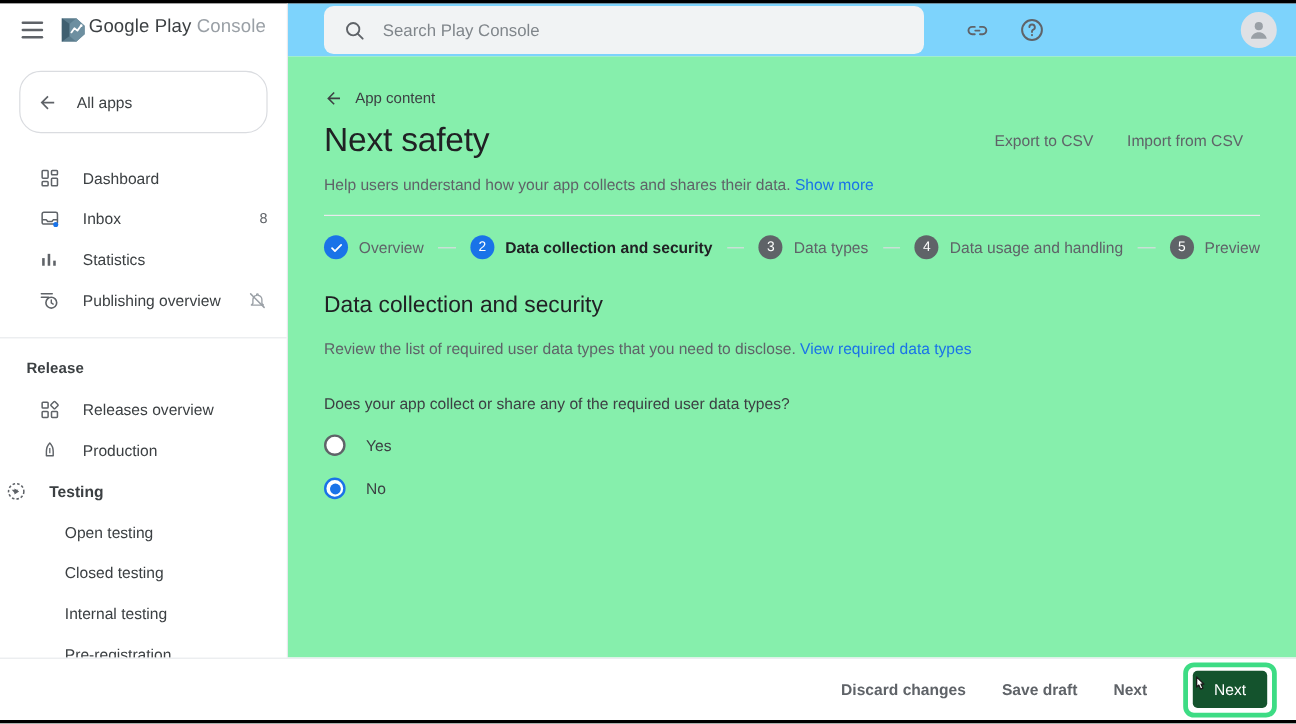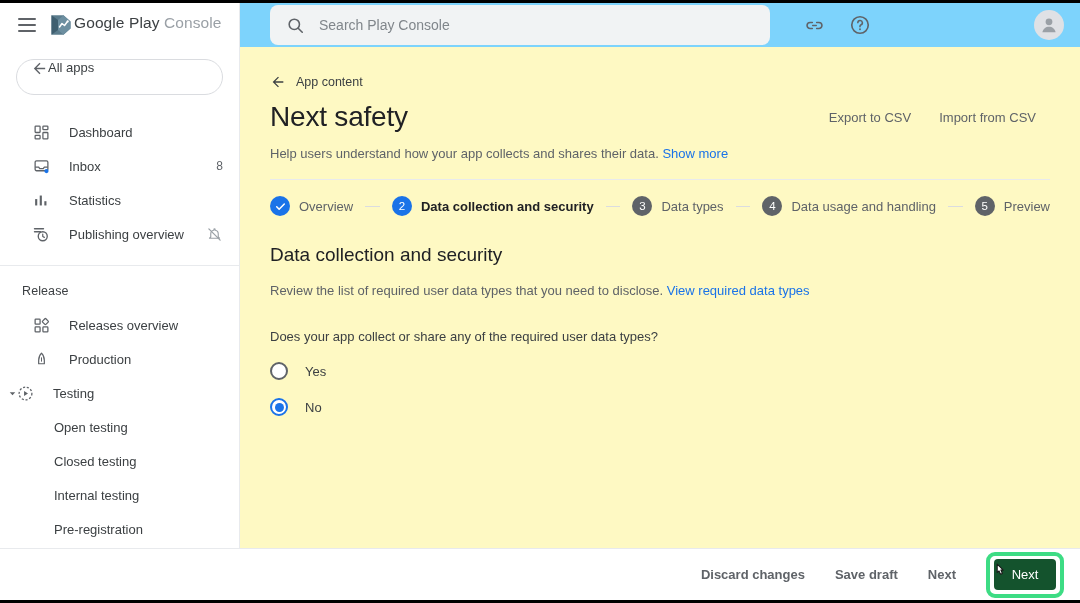--- a/index.html
+++ b/index.html
@@ -33,45 +33,45 @@
   .hamburger { width: 18px; display: flex; flex-direction: column; gap: 4px; cursor: pointer; }
   .hamburger i { display: block; height: 2px; background: #5f6368; border-radius: 1px; }
   .brandwrap { display: flex; align-items: flex-start; gap: 0; }
   .playlogo { width: 24px; height: 22px; display: block; }
   .brandtext { font-size: 15.5px; letter-spacing: .1px; white-space: nowrap; }
   .brandtext .b1 { color: #3c4043; font-weight: 500; }
   .brandtext .b2 { color: #9aa0a6; font-weight: 400; }
 
   .allapps {
     margin: 12px 16px 0 16px;
-    height: 36px;
+    height: 52px;
     border: 1px solid #dadce0;
     border-radius: 18px;
-    display: flex; align-items: flex-start;
-    padding-left: 14px; 
+    display: flex; align-items: center;
+    padding-left: 14px; gap: 16px;
     cursor: pointer;
   }
   .allapps .lbl { font-size: 13px; color: #3c4043; }
 
   .navlist { margin-top: 20px; }
   .navitem {
     height: 34px; display: flex; align-items: center;
     padding-left: 32px; padding-right: 16px; gap: 18px;
     cursor: pointer; position: relative;
   }
   .navitem .ico { width: 19px; height: 19px; flex: 0 0 19px; display: flex; align-items: center; justify-content: center; }
   .navitem .txt { font-size: 13px; color: #3c4043; white-space: nowrap; }
   .navitem .badge { margin-left: auto; font-size: 12px; color: #5f6368; }
   .navitem .trailico { margin-left: auto; width: 16px; height: 16px; display: flex; align-items: center; }
 
   .navsep { height: 1px; background: #e8eaed; margin: 14px 0 0 0; }
-  .secttitle { font-size: 12.5px; font-weight: 400; color: #3c4043; padding: 18px 0 10px 22px; letter-spacing: .1px; }
+  .secttitle { font-size: 12.5px; font-weight: 700; color: #3c4043; padding: 18px 0 10px 22px; letter-spacing: .1px; }
 
   .navitem.sub { padding-left: 54px; }
-  .navitem.haschev { padding-left: 16px; }
+  .navitem.haschev { padding-left: 4px; font-weight: bold; }
   .chevwrap {
     position: absolute; left: 5px; top: 50%; transform: translateY(-50%);
     width: 14px; height: 14px; display: flex; align-items: center; justify-content: center;
     cursor: pointer;
   }
   .sidebar-bottom-sep { position: absolute; left: 0; bottom: 0; width: 240px; height: 1px; background: #e8eaed; }
 
   
   .topbar {
     position: absolute; left: 240px; top: 0; right: 0; height: 44px;
@@ -94,21 +94,21 @@
   .topicon { width: 24px; height: 24px; display: flex; align-items: center; justify-content: center; cursor: pointer; }
   .avatar {
     position: absolute; right: 16px; top: 50%; transform: translateY(-50%);
     width: 30px; height: 30px; border-radius: 50%; background: #dfe1e5;
     display: flex; align-items: center; justify-content: center; cursor: pointer;
   }
 
   
   .main {
     position: absolute; left: 240px; top: 44px; right: 0; bottom: 52px;
-    background: #fef9c3; overflow: hidden;
+    background: #86efac; overflow: hidden;
   }
   .pad { padding: 0 30px; }
   .backrow { display: flex; align-items: center; gap: 10px; padding-top: 27px; cursor: pointer; width: max-content; }
   .backrow .txt { font-size: 12.5px; color: #3c4043; }
   .pagetitle { font-size: 28px; font-weight: 400; color: #202124; letter-spacing: -.2px; margin-top: 11px; }
   .subline { margin-top: 13px; font-size: 13px; color: #5f6368; }
   .subline a { color: #1a73e8; text-decoration: none; cursor: pointer; }
 
   .topactions { position: absolute; right: 44px; top: 63px; display: flex; gap: 28px; }
   .topactions .act { font-size: 13px; color: #5f6368; cursor: pointer; white-space: nowrap; }

